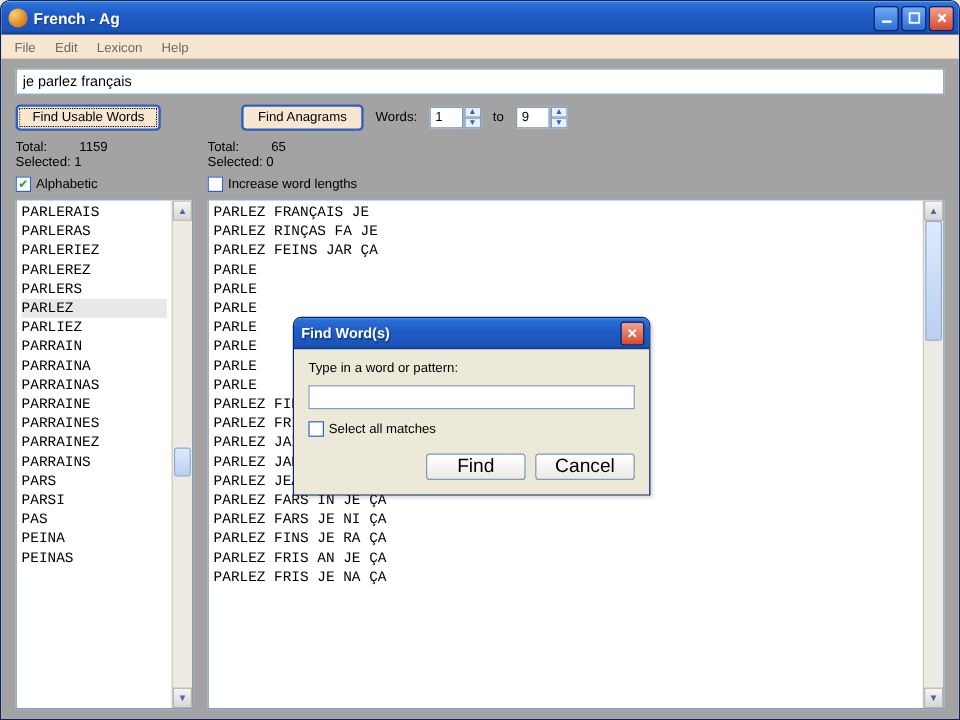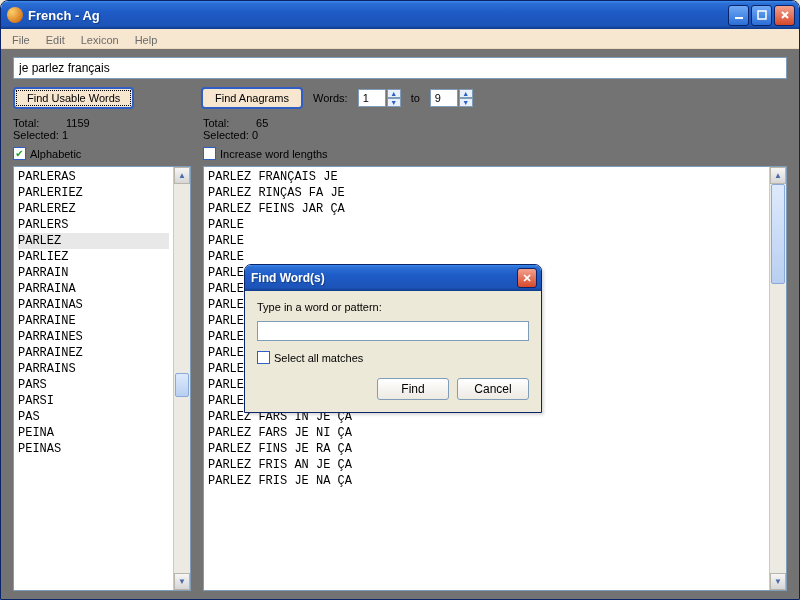--- a/index.html
+++ b/index.html
@@ -59,21 +59,21 @@
     align-items: flex-end;
     padding: 0 4px;
     gap: 2px;
   }
   .menubar span {
     padding: 2px 7px;
     color: #6b6b6b;
   }
   .content {
     flex: 1;
-    background: #737373;
+    background: #a3a3a3;
     padding: 8px 12px;
     display: flex;
     flex-direction: column;
     gap: 8px;
   }
   .searchbox {
     width: 100%;
     height: 22px;
     border: 1px solid #7F9DB9;
     background: white;
@@ -104,21 +104,21 @@
   .spin .arrows div {
     width:14px; height:9px;
     border:1px solid #7F9DB9;
     background:#E8F0FB;
     font-size:7px; line-height:7px;
     text-align:center;
     color:#2F5FC4;
   }
   .columns { flex:1; display:flex; gap:12px; min-height:0;}
   .col { display:flex; flex-direction:column; gap:6px;}
-  .col.left { width: 178px;}
+  .col.left { width: 148px;}
   .col.right { flex:1;}
   .stats { font-size:11px; color:#000;}
   .stats span { display:inline-block;}
   .stats .lbl { width:50px;}
   .checkbox { display:flex; align-items:center; gap:4px;}
   .cb {
     width:13px;height:13px;
     border:1px solid #2F5FC4;
     background:white;
     display:inline-flex;align-items:center;justify-content:center;
@@ -163,25 +163,25 @@
   .dialog .body { padding:10px 12px 12px 12px;}
   .dialog .body .label { margin-bottom:8px;}
   .dialog input[type=text]{
     width:100%; height:20px;
     border:1px solid #7F9DB9;
     padding:2px 4px;
     font-size:11px;
   }
   .dlg-btns { display:flex; justify-content:flex-end; gap:8px; margin-top:14px;}
   .dlg-btn {
-    width:72px; height:22px;
+    width:83px; height:22px;
     border:1px solid #7F9DB9;
     border-radius:3px;
     background:linear-gradient(#fff,#EDEAE3);
-    font-size:12px;
+    font-size:16px;
   }
   .dlg-close {
     width:20px;height:20px;border-radius:3px;
     background:linear-gradient(to bottom,#F4A18D,#D6492B);
     border:1px solid #0A246A;
     display:flex;align-items:center;justify-content:center;color:white;font-weight:bold;font-size:11px;
   }
 </style>
 </head>
 <body>
@@ -248,20 +248,21 @@
         <div class="stats">
           <div><span class="lbl">Total:</span> <span>1159</span></div>
           <div><span>Selected:</span> <span>1</span></div>
         </div>
         <div class="checkbox">
           <span class="cb">✔</span>
           <span>Alphabetic</span>
         </div>
         <div class="listbox">
           <div class="list-inner" id="left-list">
+              <div class="item">PARLERAIS</div>
               <div class="item">PARLERAS</div>
               <div class="item">PARLERIEZ</div>
               <div class="item">PARLEREZ</div>
               <div class="item">PARLERS</div>
               <div class="item selected">PARLEZ</div>
               <div class="item">PARLIEZ</div>
               <div class="item">PARRAIN</div>
               <div class="item">PARRAINA</div>
               <div class="item">PARRAINAS</div>
               <div class="item">PARRAINE</div>

